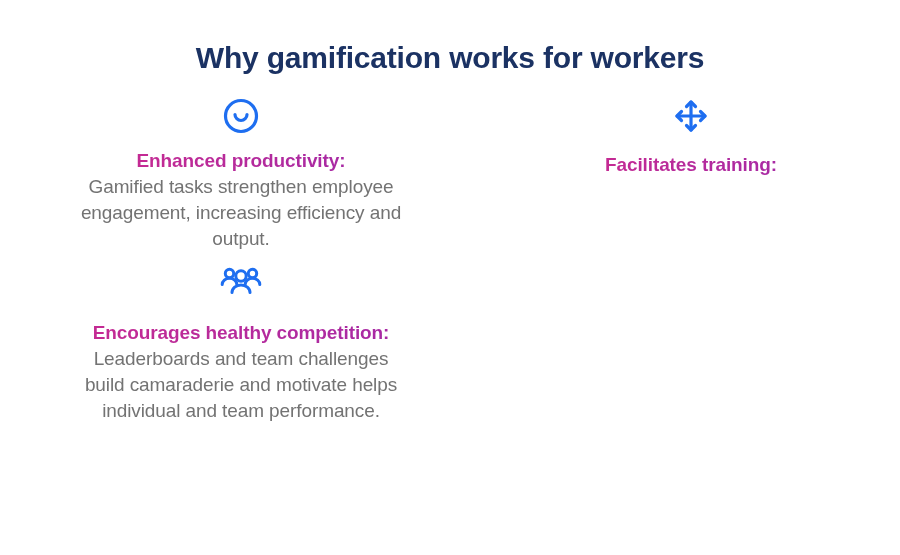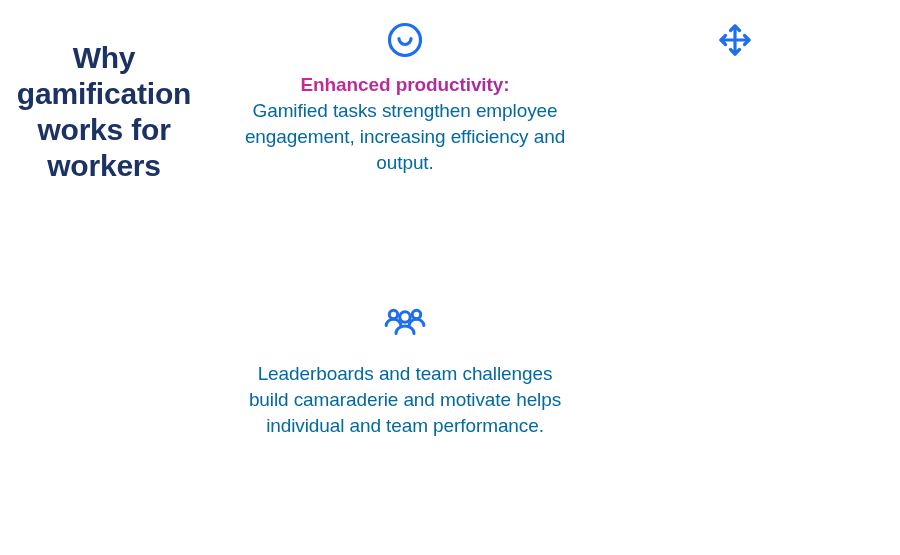--- a/index.html
+++ b/index.html
@@ -12,21 +12,22 @@
     background: #ffffff;
     font-family: "Liberation Sans", sans-serif;
     overflow: hidden;
   }
 
   .infographic {
     width: 900px;
     height: 555px;
     box-sizing: border-box;
     display: flex;
-    flex-direction: row;
+    flex-direction: column;
+    align-items: center;
     background: #ffffff;
   }
 
   .page-title {
     margin: 0;
     padding-top: 40px;
     font-size: 30px;
     font-weight: bold;
     letter-spacing: -0.2px;
     color: #1b3263;
@@ -77,21 +78,21 @@
     font-weight: bold;
     background: linear-gradient(90deg, #c42a93 0%, #a82aa4 100%);
     -webkit-background-clip: text;
     background-clip: text;
     color: transparent;
     -webkit-text-fill-color: transparent;
   }
 
   .card-body {
     display: block;
-    color: #0369a1;
+    color: #737373;
   }
 
   .row-2 .card-icon {
     margin-bottom: 14px;
   }
 </style>
 </head>
 <body>
 
 <div class="infographic">
@@ -121,35 +122,37 @@
             <path d="M20 6 v28"></path>
             <path d="M6 20 h28"></path>
             <path d="M15.5 10.5 L20 6 l4.5 4.5"></path>
             <path d="M15.5 29.5 L20 34 l4.5 -4.5"></path>
             <path d="M10.5 15.5 L6 20 l4.5 4.5"></path>
             <path d="M29.5 15.5 L34 20 l-4.5 4.5"></path>
           </g>
         </svg>
       </div>
       <div class="card-text">
+        <span class="card-heading">Facilitates training:</span>
       </div>
     </div>
 
     <div class="card row-2">
       <div class="card-icon">
         <svg width="44" height="38" viewBox="0 0 44 38" fill="none">
           <g stroke="#1e6ef0" stroke-width="3" fill="none" stroke-linecap="round" stroke-linejoin="round">
             <circle cx="10.5" cy="8.5" r="4.2"></circle>
             <path d="M3.2 19.5 a7.3 6.2 0 0 1 14.6 0"></path>
             <circle cx="33.5" cy="8.5" r="4.2"></circle>
             <path d="M26.2 19.5 a7.3 6.2 0 0 1 14.6 0"></path>
             <circle cx="22" cy="11" r="5.2"></circle>
             <path d="M13 27.5 a9 7.6 0 0 1 18 0"></path>
           </g>
         </svg>
       </div>
       <div class="card-text">
+        <span class="card-heading">Encourages healthy competition:</span>
         <span class="card-body">Leaderboards and team challenges build camaraderie and motivate helps individual and team performance.</span>
       </div>
     </div>
 
   </div>
 </div>
 
 </body></html>

